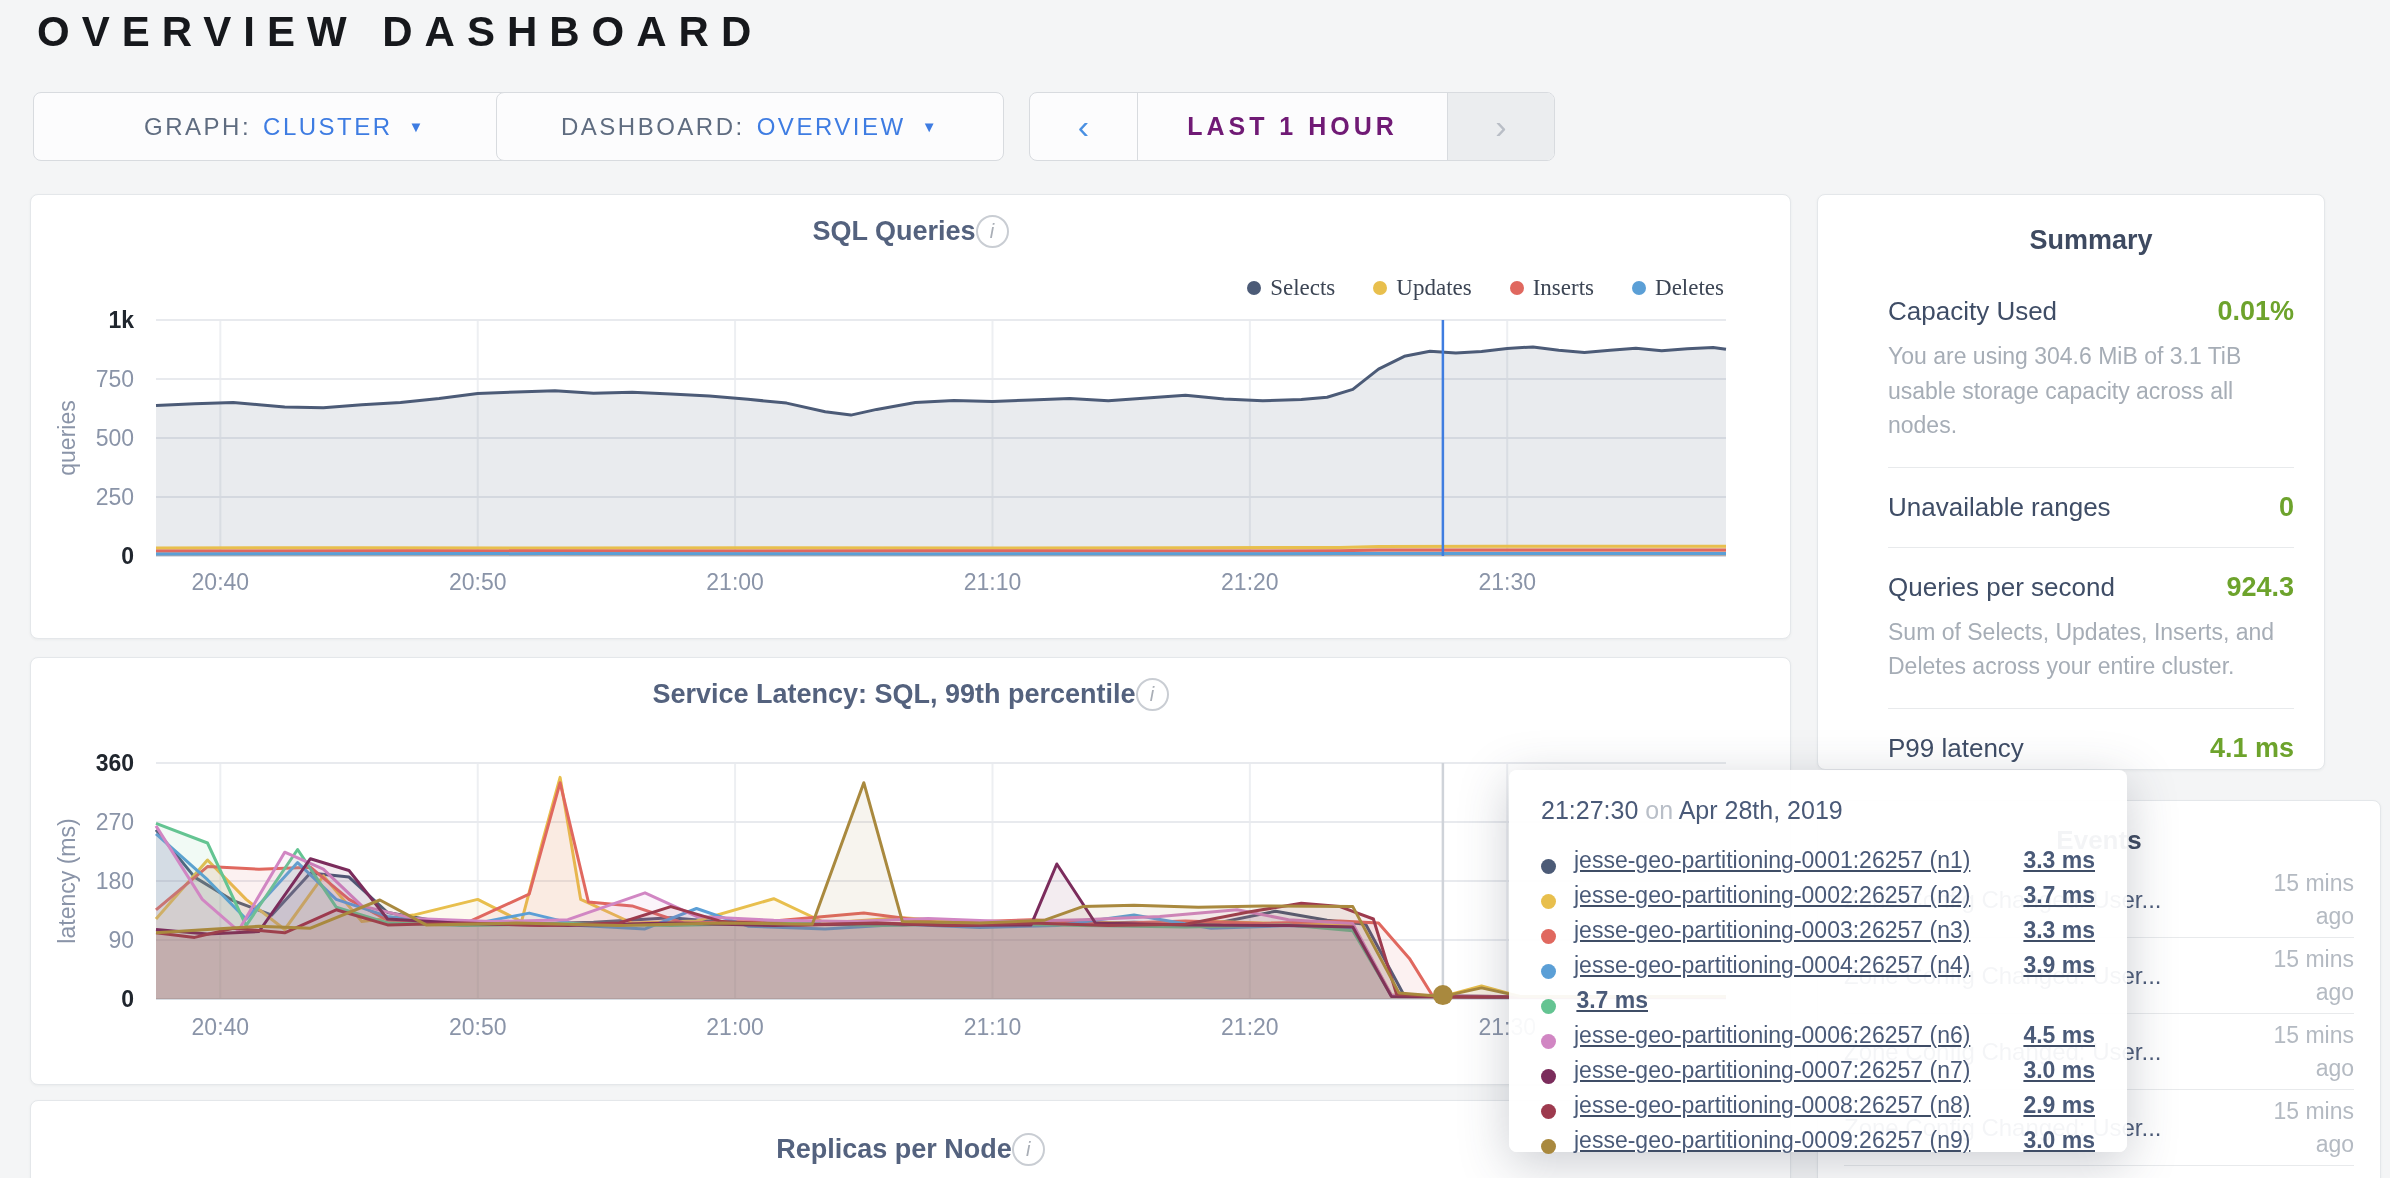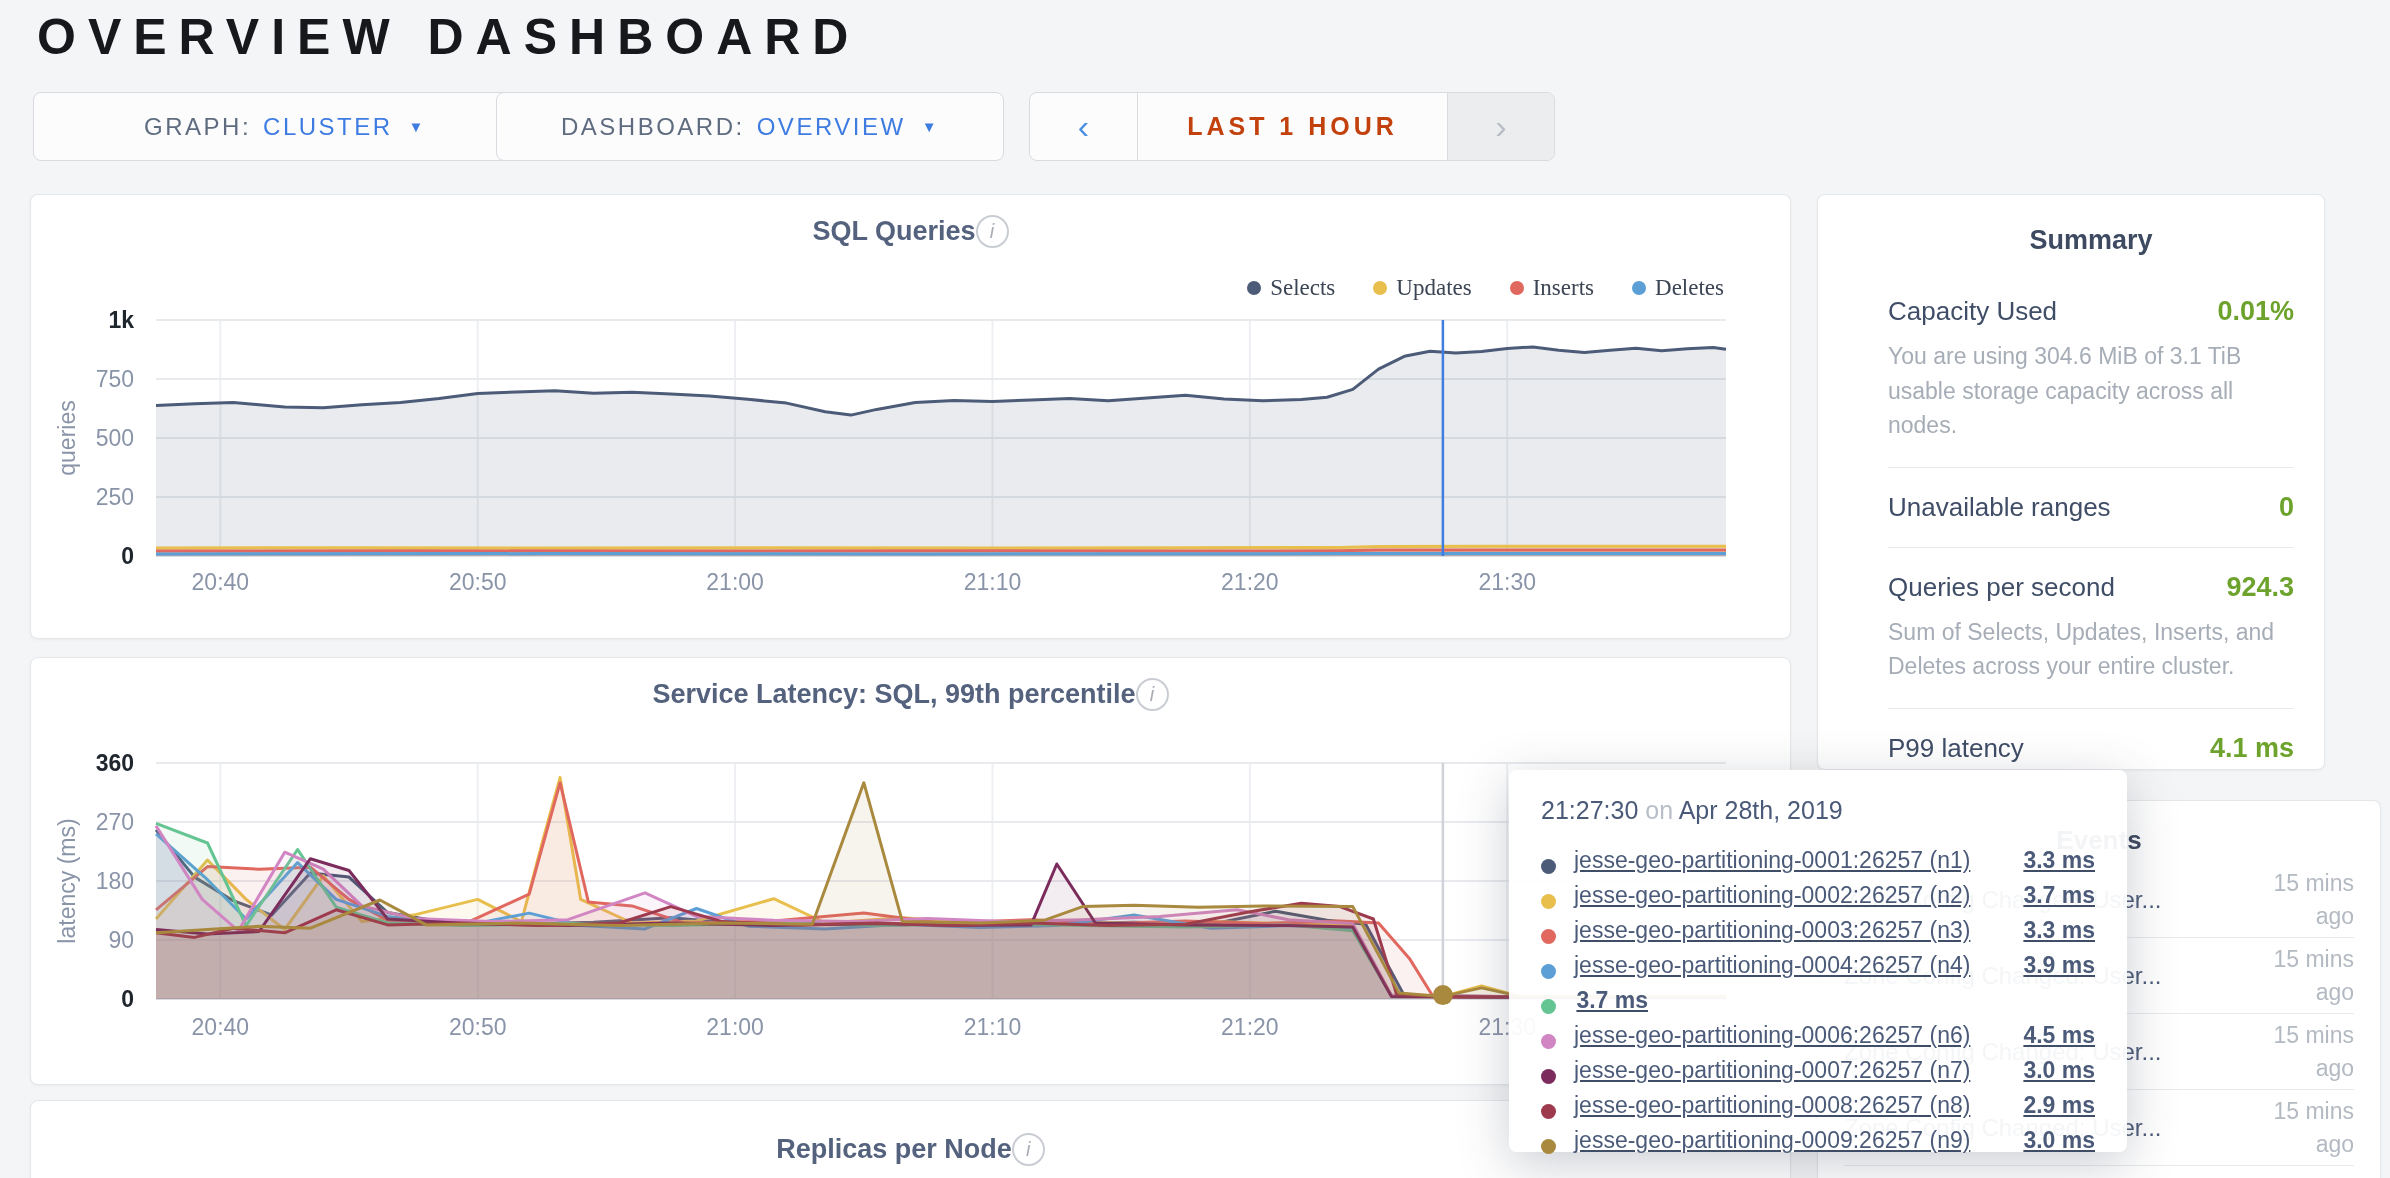--- a/index.html
+++ b/index.html
@@ -1,38 +1,38 @@
 <!DOCTYPE html>
 <html><head>
 <meta charset="utf-8">
 <style>
   * { margin:0; padding:0; box-sizing:border-box; }
   html,body { background:#f4f5f6; }
   body { font-family:"Liberation Sans", sans-serif; color:#3f4d66; }
   .page { position:relative; width:2390px; height:1178px; overflow:hidden; background:#f4f5f6; }
 
-  .page-title { position:absolute; left:37px; top:8px; font-size:50px; font-weight:700;
+  .page-title { position:absolute; left:37px; top:8px; font-size:42px; font-weight:700;
     letter-spacing:12px; color:#16181c; }
 
   
   .ctrl { position:absolute; top:92px; height:69px; background:#fcfcfd; border:1px solid #d8dbdf;
     border-radius:8px; display:flex; align-items:center; justify-content:center; gap:12px;
     font-size:24px; letter-spacing:2.5px; cursor:pointer; }
   .ctrl .lbl { color:#5f6c80; }
   .ctrl .val { color:#3e7ce2; }
   .ctrl .caret { color:#3e7ce2; font-size:15px; margin-left:4px; }
   #ctrl-graph { left:33px; width:504px; }
   #ctrl-dashboard { left:474px; width:508px;margin-left:22px; }
   .timewin { position:absolute; left:1029px; top:92px; width:526px; height:69px;
     border:1px solid #d8dbdf; border-radius:8px; background:#fcfcfd; display:flex; overflow:hidden; }
   .timewin .seg { display:flex; align-items:center; justify-content:center; }
   .timewin .seg+.seg { border-left:1px solid #d8dbdf; }
   .tw-btn { width:107px; font-size:34px; color:#4a90e2; cursor:pointer; }
   .tw-btn.disabled { background:#ebedef; color:#b9bec6; cursor:default; }
-  .tw-label { flex:1; color:#c2410c; font-size:25px; letter-spacing:4px; font-weight:600; cursor:pointer; }
+  .tw-label { flex:1; color:#701a75; font-size:25px; letter-spacing:4px; font-weight:600; cursor:pointer; }
 
   
   .card { position:absolute; background:#fff; border:1px solid #e4e7ea; border-radius:8px;
     box-shadow:0 1px 3px rgba(40,50,60,.05); }
   #card-chart1 { left:30px; top:194px; width:1761px; height:445px; }
   #card-chart2 { left:30px; top:657px; width:1761px; height:428px; }
   #card-chart3 { left:30px; top:1100px; width:1761px; height:200px; }
   #card-summary { left:1817px; top:194px; width:508px; height:576px;padding-left:40px; }
   #card-events  { left:1817px; top:800px; width:564px; height:420px; }
 

